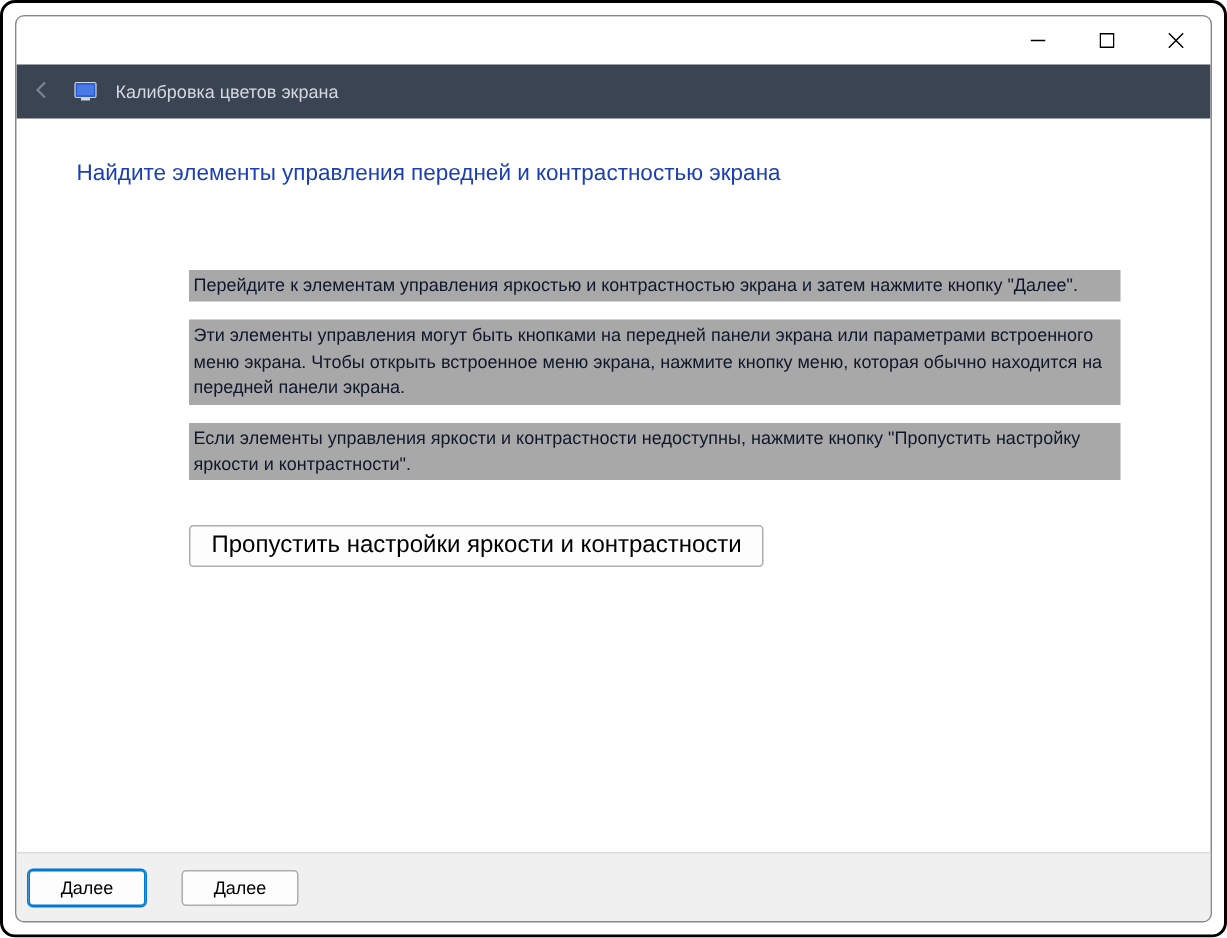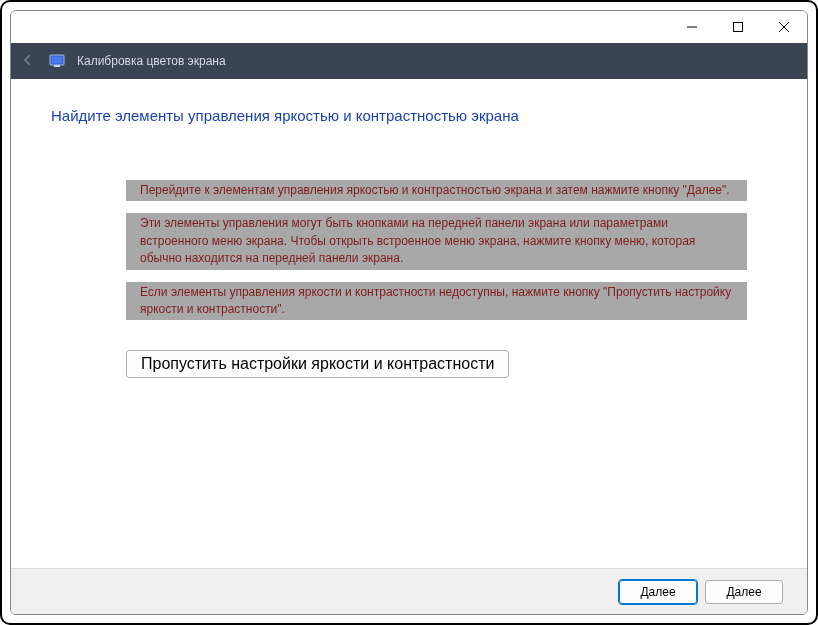--- a/index.html
+++ b/index.html
@@ -81,24 +81,24 @@
       font-size: 15px;
       font-weight: 400;
       margin-bottom: 56px;
     }
     .body-area {
       padding-left: 75px;
       padding-right: 20px;
     }
     .para {
       background: #a8a8a8;
-      color: #7f1d1d;
+      color: #0f172a;
       font-size: 12px;
       line-height: 1.45;
-      padding: 2px 14px;
+      padding: 2px 3px;
       margin-bottom: 12px;
       display: inline-block;
       width: 100%;
     }
     .para span { background: #a8a8a8; }
     .skip-btn {
       margin-top: 18px;
       background: #fdfdfd;
       border: 1px solid #adadad;
       border-radius: 3px;
@@ -106,23 +106,22 @@
       font-size: 16px;
       font-family: inherit;
       cursor: pointer;
     }
     .footer {
       height: 46px;
       border-top: 1px solid #dcdcdc;
       background: #f0f0f0;
       display: flex;
       align-items: center;
-      justify-content: flex-end;
-      padding: 0 24px;
-      gap: 8px;
+      padding: 0 8px;
+      gap: 24px;
     }
     .footer button {
       min-width: 78px;
       height: 24px;
       font-size: 12px;
       font-family: inherit;
       border: 1px solid #adadad;
       border-radius: 3px;
       background: #fdfdfd;
       cursor: pointer;
@@ -167,21 +166,21 @@
         <svg width="16" height="16" viewBox="0 0 16 16">
           <rect x="1" y="2" width="14" height="10" rx="1" fill="#2b5dd8" stroke="#cfd6e2" stroke-width="0.8"></rect>
           <rect x="2.5" y="3.5" width="11" height="7" fill="#4a7ae8"></rect>
           <rect x="5" y="12" width="6" height="2" fill="#cfd6e2"></rect>
         </svg>
       </span>
       <span>Калибровка цветов экрана</span>
     </div>
 
     <div class="content">
-      <div class="heading">Найдите элементы управления яркостью и контрастностью экрана</div>
+      <div class="heading">Найдите элементы управления передней и контрастностью экрана</div>
 
       <div class="body-area">
         <div class="para"><span>Перейдите к элементам управления яркостью и контрастностью экрана и затем нажмите кнопку "Далее".</span></div>
         <div class="para"><span>Эти элементы управления могут быть кнопками на передней панели экрана или параметрами встроенного меню экрана. Чтобы открыть встроенное меню экрана, нажмите кнопку меню, которая обычно находится на передней панели экрана.</span></div>
         <div class="para"><span>Если элементы  управления яркости и контрастности недоступны, нажмите кнопку "Пропустить настройку яркости и контрастности".</span></div>
 
         <button class="skip-btn">Пропустить настройки яркости и контрастности</button>
       </div>
     </div>
 

